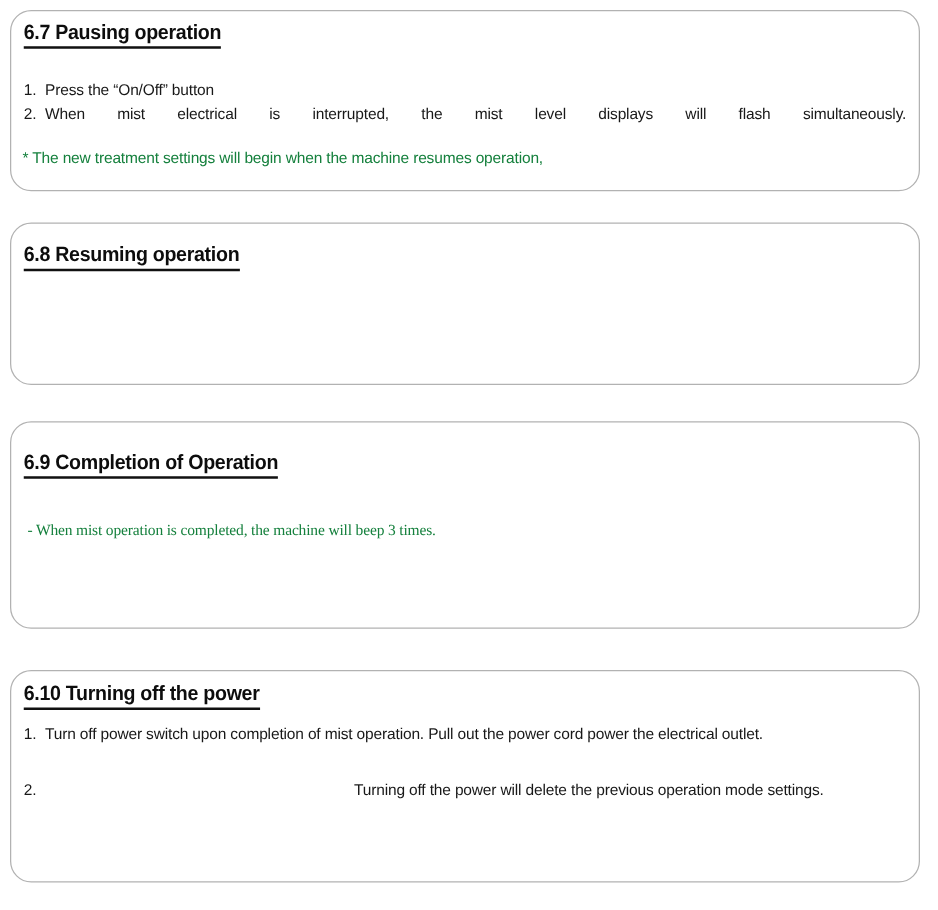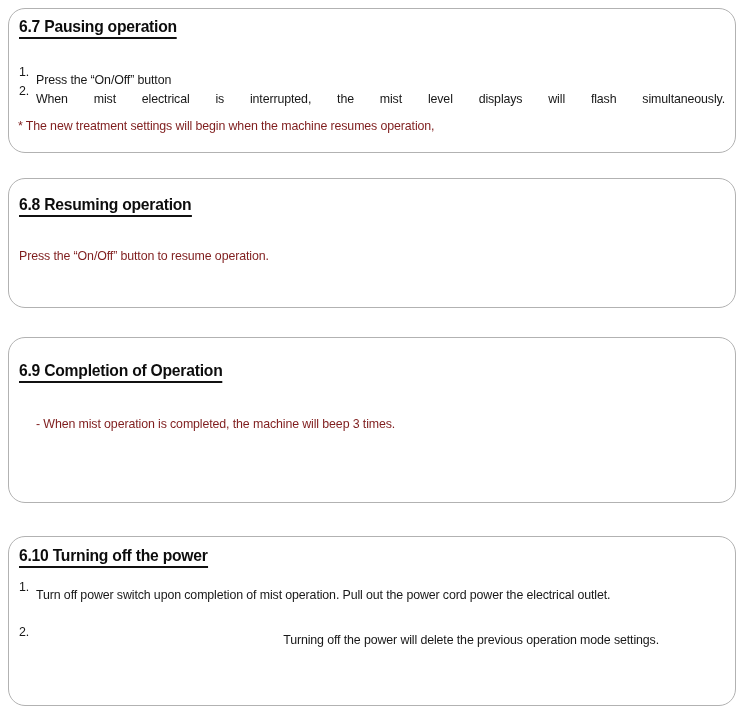--- a/index.html
+++ b/index.html
@@ -56,42 +56,41 @@
   #heading-67  { left: 19px; top: 17px; }
   #heading-68  { left: 19px; top: 195px; }
   #heading-69  { left: 19px; top: 361px; }
   #heading-610 { left: 19px; top: 546px; }
 
   
   .body-line {
     position: absolute;
     font-size: 12.4px;
     line-height: 16px;
-    color: #7f1d1d;
+    color: #15803d;
     letter-spacing: -0.12px;
     white-space: nowrap;
     text-align: center;
   }
 
   .list-item {
     position: absolute;
     font-size: 12.4px;
     line-height: 16.5px;
     color: #181818;
     letter-spacing: -0.12px;
     display: flex;
     align-items: flex-start;
   }
   .list-item .marker {
     flex: 0 0 auto;
     width: 17px;
   }
   .list-item .item-text {
     flex: 1 1 auto;
-    margin-top: 8px;
   }
 
   
   #item-67-2 {
     left: 19px;
     top: 83px;
     width: 706px;
   }
   #item-67-2 .item-text {
     text-align: justify;
@@ -99,21 +98,21 @@
     white-space: normal;
   }
 
   #item-67-1 { left: 19px; top: 64px; width: 706px; }
   #item-67-1 .item-text { white-space: nowrap; }
 
   #note-67 { left: 18px; top: 118px; }
 
   #body-68 { left: 19px; top: 248px; }
 
-  #body-69 { left: 36px; top: 416px; }
+  #body-69 { left: 22px; top: 416px; font-family: Liberation Serif, serif; }
 
   #item-610-1 { left: 19px; top: 579px; width: 600px; }
   #item-610-1 .item-text { white-space: normal; }
   #item-610-2 { left: 19px; top: 624px; width: 640px; }
   #item-610-2 .item-text { white-space: nowrap; text-align: right; }
 
   
   #watermark {
     position: absolute;
     left: 278px;
@@ -144,21 +143,20 @@
     <span class="marker">2.</span>
     <span class="item-text">When mist electrical is interrupted, the mist level displays will flash simultaneously.</span>
   </div>
 
   <div class="body-line" id="note-67">* The new treatment settings will begin when the machine resumes operation,</div>
 
   <div class="section-box" id="box-68"></div>
 
   <div class="section-heading" id="heading-68">6.8 Resuming operation</div>
 
-  <div class="body-line" id="body-68">Press the “On/Off” button to resume operation.</div>
 
   <div class="section-box" id="box-69"></div>
 
   <div class="section-heading" id="heading-69">6.9 Completion of Operation</div>
 
   <div class="body-line" id="body-69">- When mist operation is completed, the machine will beep 3 times.</div>
 
   <div class="section-box" id="box-610"></div>
 
   <div class="section-heading" id="heading-610">6.10 Turning off the power</div>

